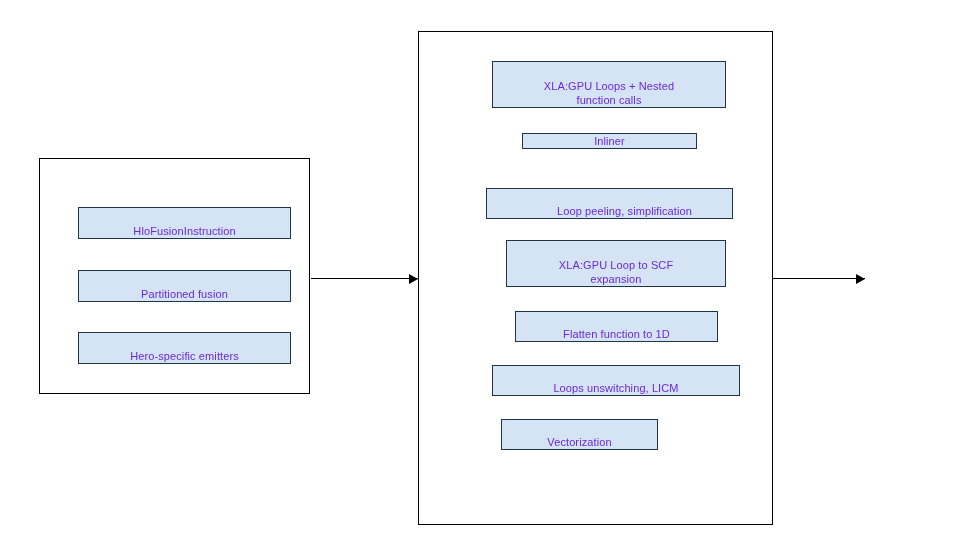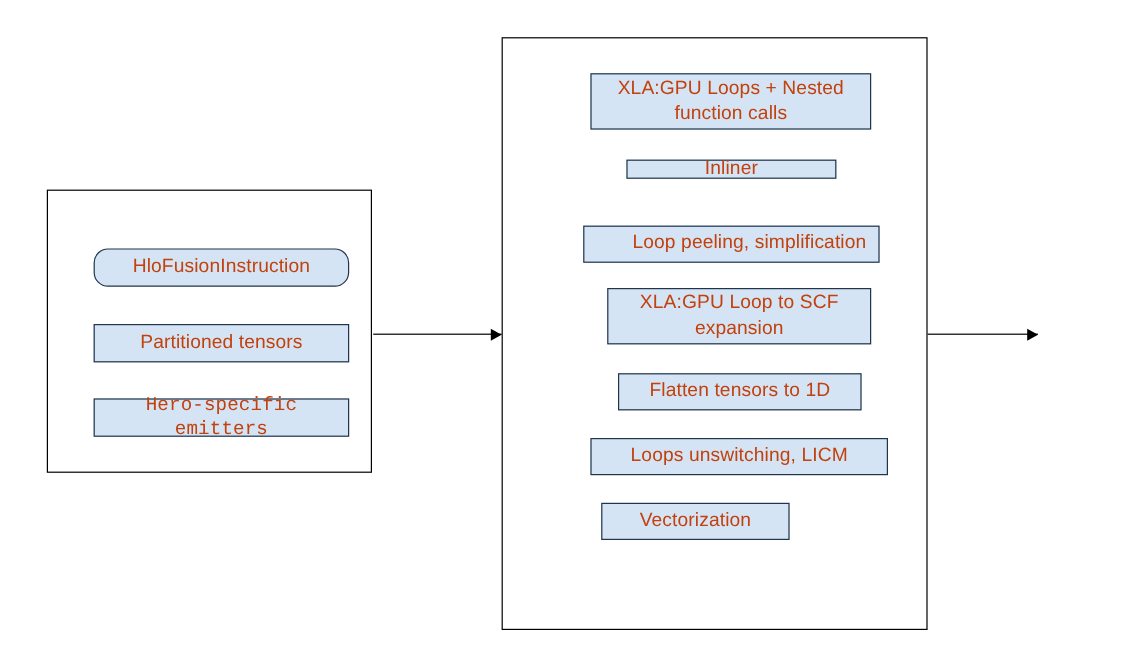--- a/index.html
+++ b/index.html
@@ -24,25 +24,25 @@
     box-sizing: border-box;
   }
 
   
   .node {
     position: absolute;
     box-sizing: border-box;
     background: #d4e4f4;
     border: 1.3px solid #20344a;
     display: flex;
-    align-items: center;
+    align-items: flex-end;
     justify-content: center;
     text-align: center;
-    color: #c2410c;
-    font-size: 16px;
+    color: #6d28d9;
+    font-size: 11px;
     line-height: 1.28;
     letter-spacing: 0.1px;
     padding: 0 6px;
     white-space: pre-line;
   }
   .node.noborder {
     border: none;
   }
 
   
@@ -58,30 +58,30 @@
     border-top: 5px solid transparent;
     border-bottom: 5px solid transparent;
     border-left: 9px solid #000000;
   }
 </style>
 </head>
 <body>
 
 <div id="canvas">
     <div class="group-box" style="left: 39px; top: 158px; width: 271px; height: 236px;"></div>
-    <div class="node" style="left: 78px; top: 207px; width: 213px; height: 32px; border-radius: 12px;"><span>HloFusionInstruction</span></div>
-    <div class="node" style="left: 78px; top: 270px; width: 213px; height: 32px;"><span>Partitioned tensors</span></div>
-    <div class="node" style="left: 78px; top: 332px; width: 213px; height: 32px; font-family: Liberation Mono, monospace;"><span>Hero-specific emitters</span></div>
+    <div class="node" style="left: 78px; top: 207px; width: 213px; height: 32px;"><span>HloFusionInstruction</span></div>
+    <div class="node" style="left: 78px; top: 270px; width: 213px; height: 32px;"><span>Partitioned fusion</span></div>
+    <div class="node" style="left: 78px; top: 332px; width: 213px; height: 32px;"><span>Hero-specific emitters</span></div>
     <div class="group-box" style="left: 418px; top: 31px; width: 355px; height: 494px;"></div>
     <div class="node" style="left: 492px; top: 61px; width: 234px; height: 47px;"><span>XLA:GPU Loops + Nested
 function calls</span></div>
     <div class="node" style="left: 522px; top: 133px; width: 175px; height: 16px;"><span>Inliner</span></div>
     <div class="node" style="left: 486px; top: 188px; width: 247px; height: 31px; padding-left: 36px;"><span>Loop peeling, simplification</span></div>
     <div class="node" style="left: 506px; top: 240px; width: 220px; height: 47px;"><span>XLA:GPU Loop to SCF
 expansion</span></div>
-    <div class="node" style="left: 515px; top: 311px; width: 203px; height: 31px;"><span>Flatten tensors to 1D</span></div>
+    <div class="node" style="left: 515px; top: 311px; width: 203px; height: 31px;"><span>Flatten function to 1D</span></div>
     <div class="node" style="left: 492px; top: 365px; width: 248px; height: 31px;"><span>Loops unswitching, LICM</span></div>
     <div class="node" style="left: 501px; top: 419px; width: 157px; height: 31px;"><span>Vectorization</span></div>
     <div class="connector" style="left: 311px; top: 278px; width: 107px;"></div>
     <div class="arrowhead" style="left: 409px; top: 273.5px;"></div>
     <div class="connector" style="left: 773px; top: 278px; width: 92px;"></div>
     <div class="arrowhead" style="left: 856px; top: 273.5px;"></div>
   </div>
 
 </body></html>

